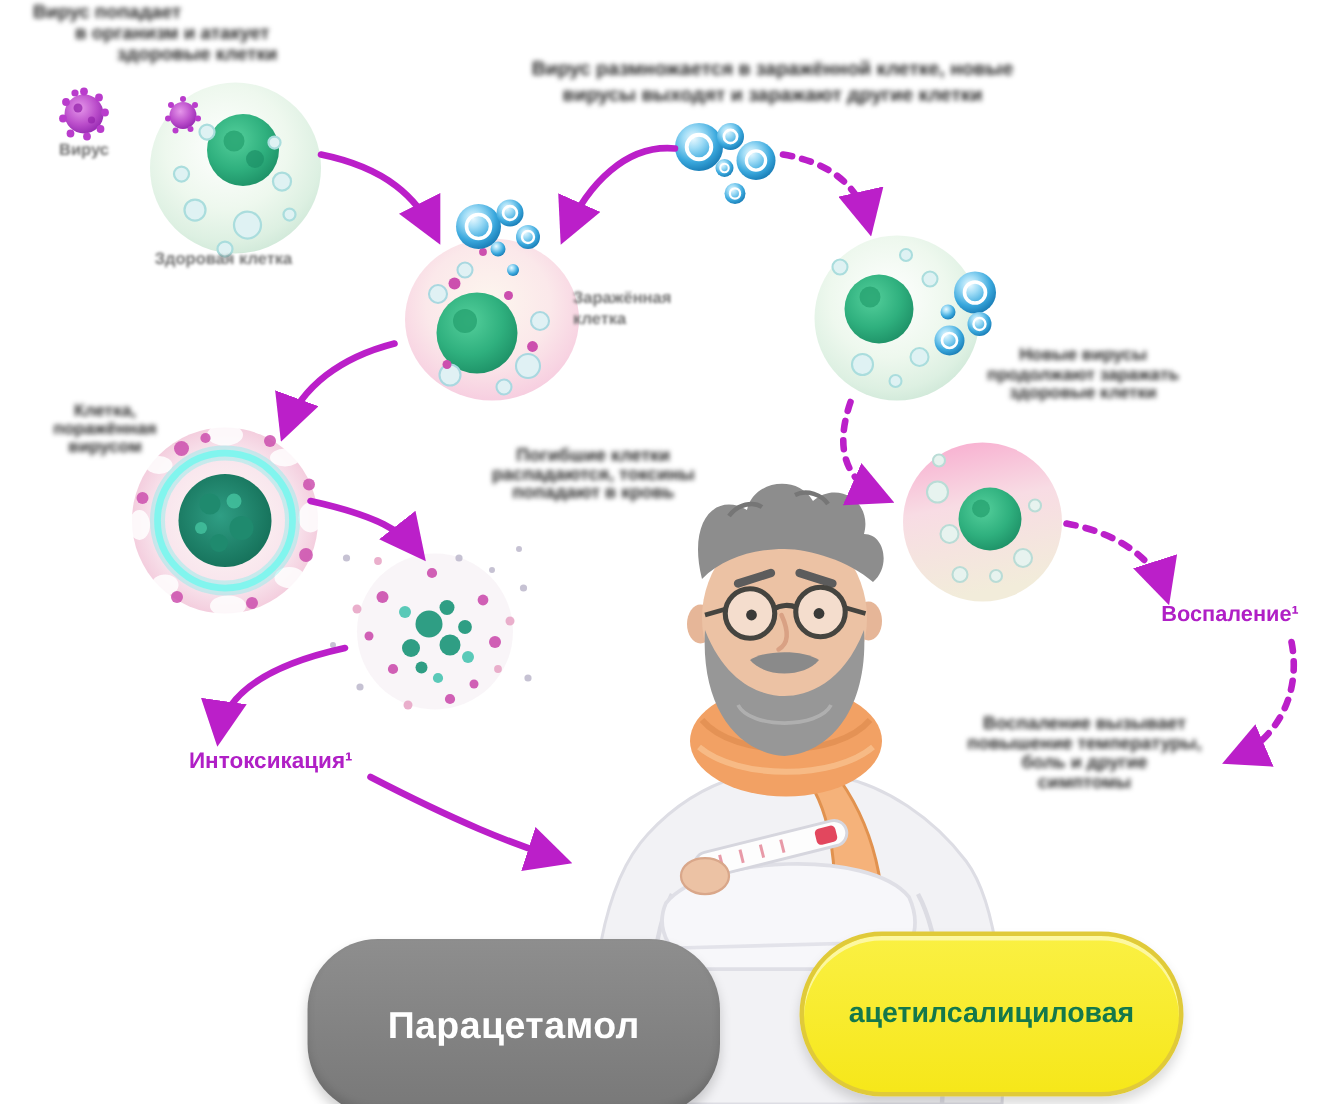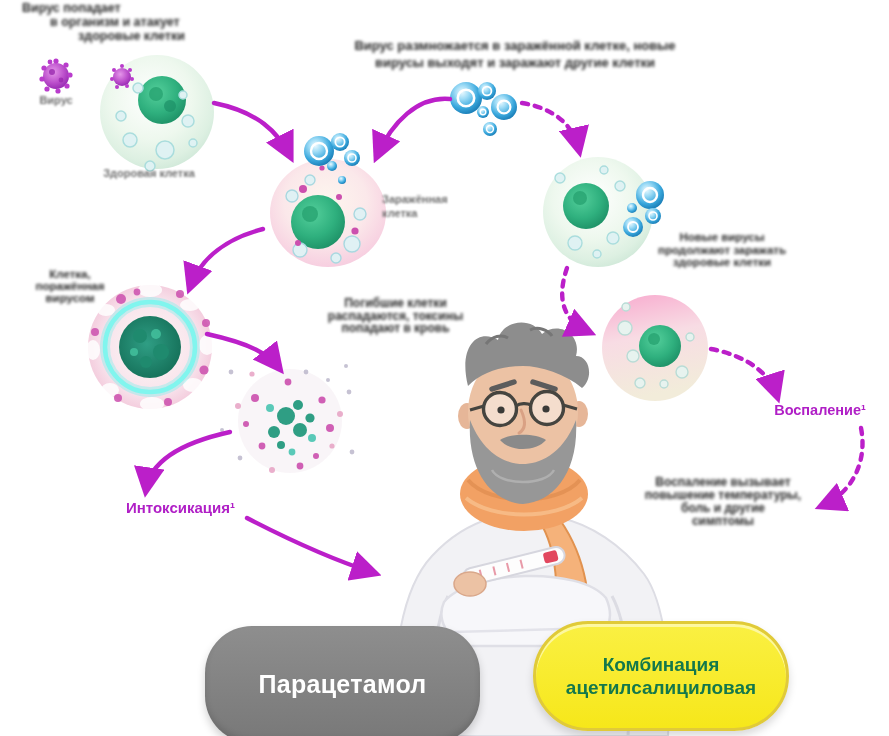--- a/index.html
+++ b/index.html
@@ -396,18 +396,17 @@
   </div>
 
   <div class="txt magenta c" style="left:108px;top:499px;width:145px;font-size:15px;filter:blur(.4px);text-align:center;">Интоксикация¹</div>
 
   <div class="btn btn-gray">
     <span>Парацетамол</span>
   </div>
 
   <div class="btn btn-yellow">
     <span>
-      <span class="line">Комбинация</span>
       <span class="line">ацетилсалициловая</span>
     </span>
   </div>
 
 </div>
 
 </body></html>

